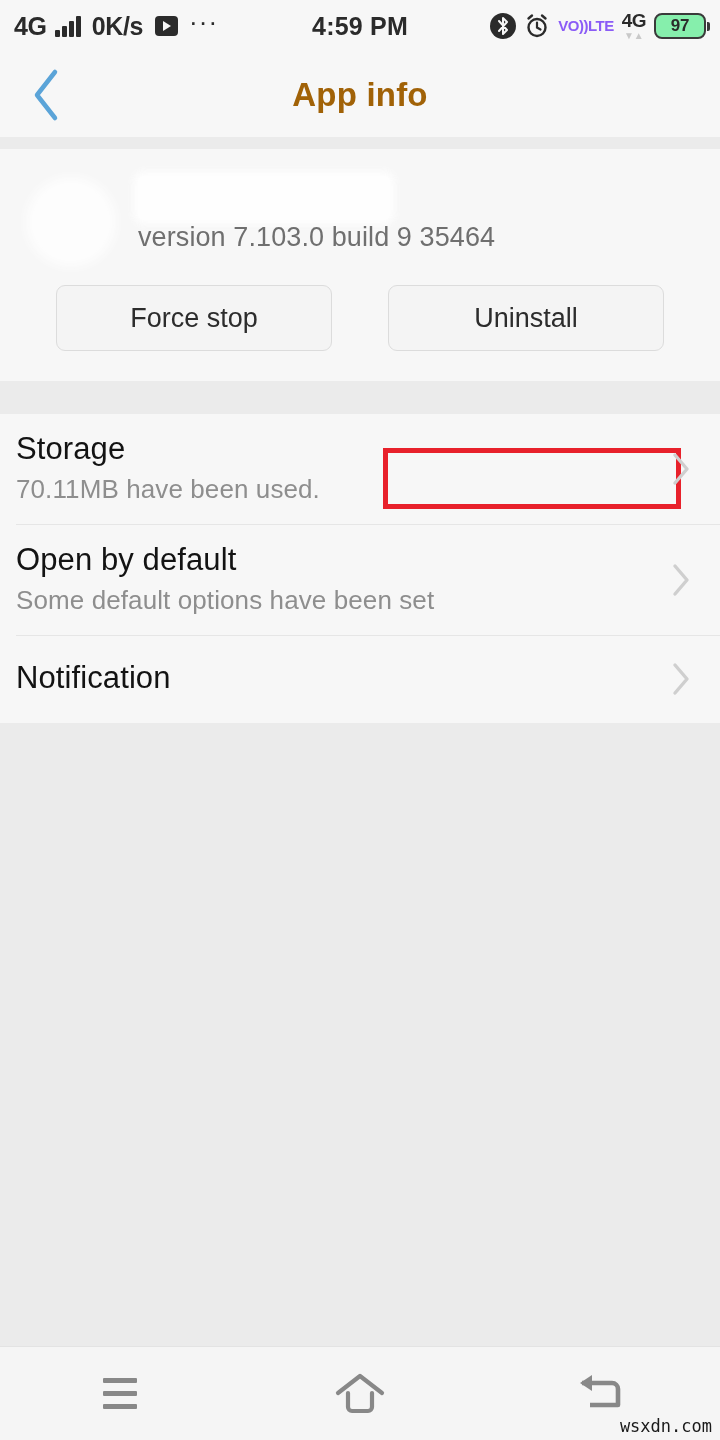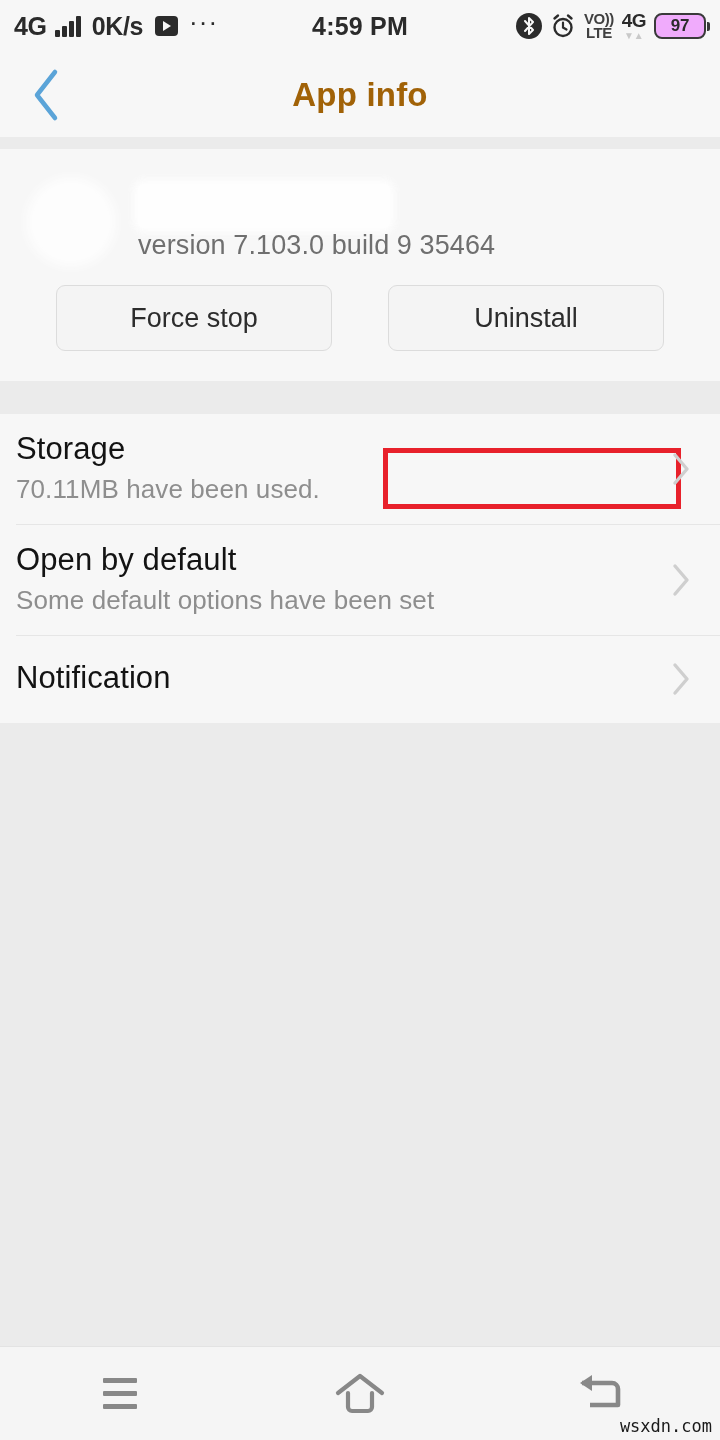--- a/index.html
+++ b/index.html
@@ -114,24 +114,24 @@
   .icon-bt {
     width: 26px; height: 26px;
     border-radius: 50%;
     background: #2b2b2b;
     position: relative;
   }
   .icon-bt svg { position: absolute; left: 6px; top: 4px; }
   .icon-alarm { width: 26px; height: 26px; position: relative; }
   .volte {
     display: flex;
-    flex-direction: column;
+    flex-direction: row;
     align-items: center;
     line-height: 0.95;
-    color: #404040;
+    color: #8b5cf6;
     font-weight: 700;
   }
   .volte .v1 { font-size: 15px; letter-spacing: -0.5px;}
   .volte .v2 { font-size: 15px; letter-spacing: -0.5px;}
   .sb-4g-wrap {
     display: flex;
     flex-direction: column;
     align-items: center;
     line-height: 1;
   }
@@ -150,21 +150,21 @@
   .battery {
     width: 52px;
     height: 26px;
     border: 2.5px solid #3a3a3a;
     border-radius: 8px;
     display: flex;
     align-items: center;
     justify-content: center;
     position: relative;
     box-sizing: border-box;
-    background: #f0abfc;
+    background: #86efac;
   }
   .battery::after {
     content: "";
     position: absolute;
     right: -6px;
     top: 7px;
     width: 3.5px;
     height: 9px;
     background: #3a3a3a;
     border-radius: 0 2px 2px 0;
@@ -232,21 +232,20 @@
     height: 78px;
     border-radius: 50%;
     background: #fdfdfd;
     flex: none;
     box-shadow: 0 0 10px 6px rgba(253,253,253,1);
   }
   .app-meta {
     margin-left: 28px;
     display: flex;
     flex-direction: column;
-    justify-content: center;
     height: 92px;
   }
   .app-name-redacted {
     width: 252px;
     height: 44px;
     background: #fefefe;
     border-radius: 6px;
     box-shadow: 0 0 9px 5px rgba(254,254,254,0.95);
     margin-bottom: 2px;
   }

